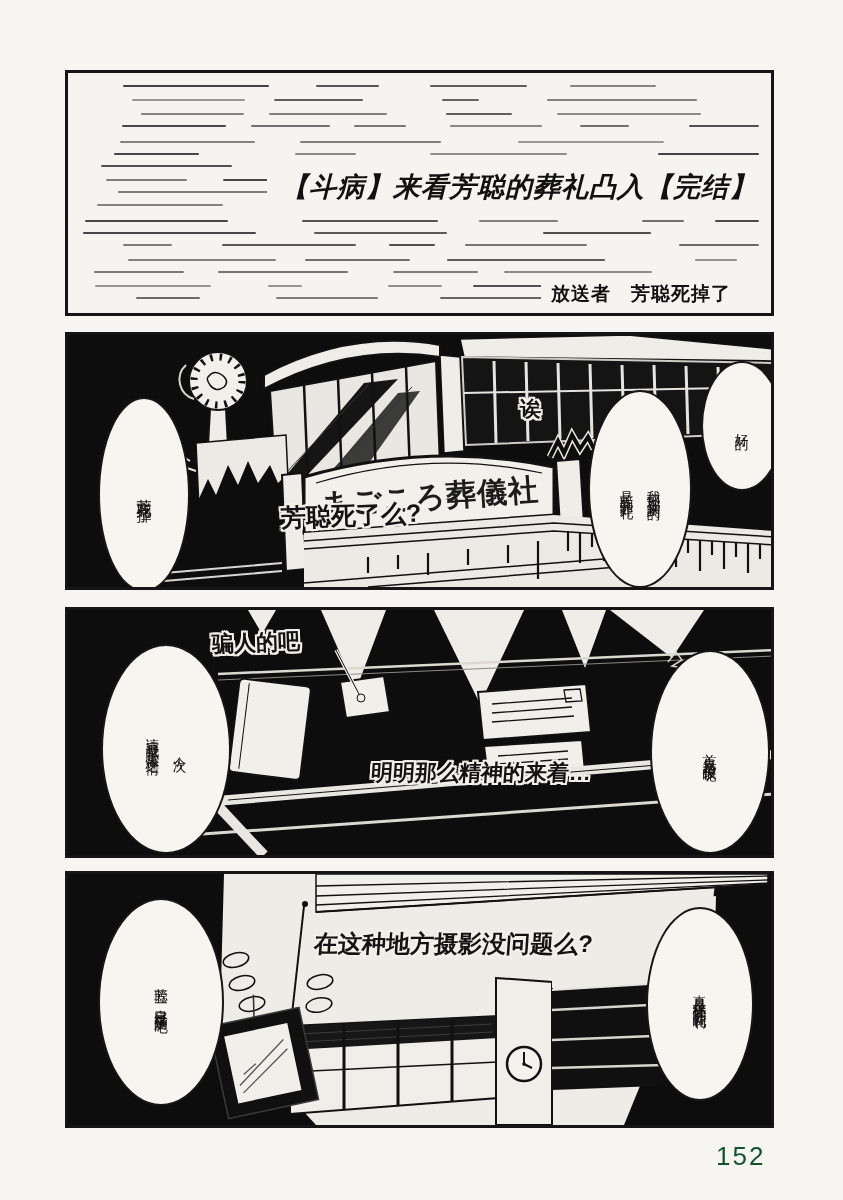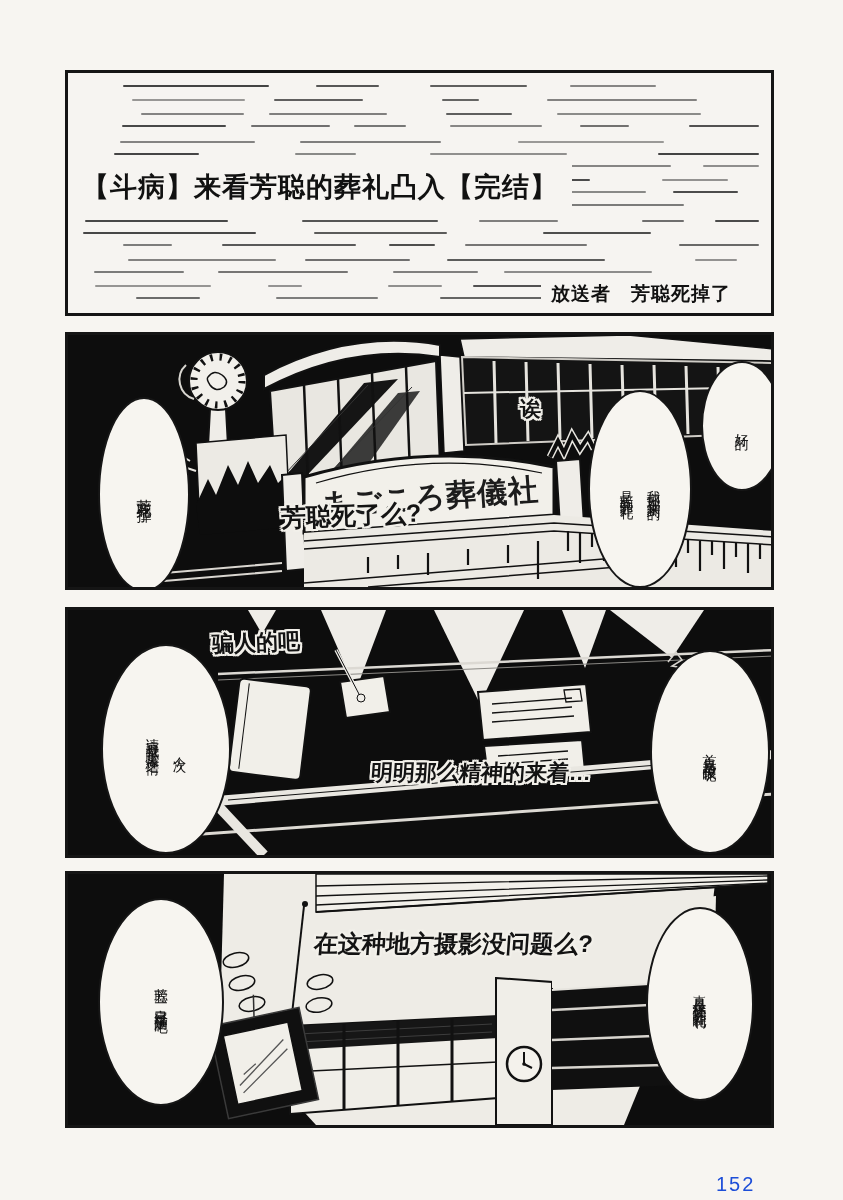--- a/index.html
+++ b/index.html
@@ -6,32 +6,32 @@
   .sheet{position:relative;width:843px;height:1200px;background:#f7f5f1;overflow:hidden;
          font-family:"Liberation Sans","DejaVu Sans",sans-serif;color:#111;}
   .panel{position:absolute;left:65px;width:709px;border:3px solid #151515;box-sizing:border-box;overflow:hidden;}
   .panel--title{top:70px;height:246px;background:#f6f4f1;}
   .panel--art{background:#0d0d0d;}
   #panel-exterior{top:332px;height:258px;}
   #panel-reception{top:607px;height:251px;}
   #panel-interior{top:871px;height:257px;}
   svg.scene{position:absolute;left:0;top:0;display:block;}
   .dash{position:absolute;height:2px;background:#414141;border-radius:1px;}
-  .title-wrap{position:absolute;left:0;right:0;top:92px;text-align:left;z-index:2;}
+  .title-wrap{position:absolute;left:0;right:0;top:92px;text-align:right;z-index:2;font-style:italic;}
   .title-text{display:inline-block;background:#f6f4f1;padding:4px 14px;font-size:27px;font-weight:bold;letter-spacing:1px;}
   .byline{position:absolute;right:30px;top:206px;z-index:2;background:#f6f4f1;padding:2px 10px;
           font-size:19px;font-weight:bold;letter-spacing:1px;}
   .bubble{position:absolute;background:#f7f5f0;border:2px solid #161616;border-radius:50%;
           display:flex;align-items:center;justify-content:center;box-sizing:border-box;z-index:3;}
   .v-text{writing-mode:vertical-rl;text-orientation:upright;white-space:pre-line;
           line-height:2.0;letter-spacing:3px;font-weight:500;text-align:center;}
   .sfx{position:absolute;font-weight:bold;color:#131313;white-space:nowrap;z-index:4;
        text-shadow:-2px -2px 0 #f2f0ea,0 -2px 0 #f2f0ea,2px -2px 0 #f2f0ea,-2px 0 0 #f2f0ea,
                     2px 0 0 #f2f0ea,-2px 2px 0 #f2f0ea,0 2px 0 #f2f0ea,2px 2px 0 #f2f0ea;}
-  .page-number{position:absolute;left:716px;top:1141px;font-size:20px;letter-spacing:2px;color:#1d4ed8;margin-top:32px;}
+  .page-number{position:absolute;left:716px;top:1141px;font-size:26px;letter-spacing:2px;color:#14532d;}
 </style>
 </head>
 <body>
 
 <div class="sheet">
 
   <div class="panel panel--title" id="panel-title">
     <div style="position:absolute;left:12px;top:6px;right:12px;bottom:6px;z-index:1;">
         <i class="dash" style="left: 42.5573px; top: 6.32381px; width: 146.154px; opacity: 0.99;"></i>
         <i class="dash" style="left: 235.566px; top: 6.32381px; width: 63.1698px; opacity: 0.88;"></i>

